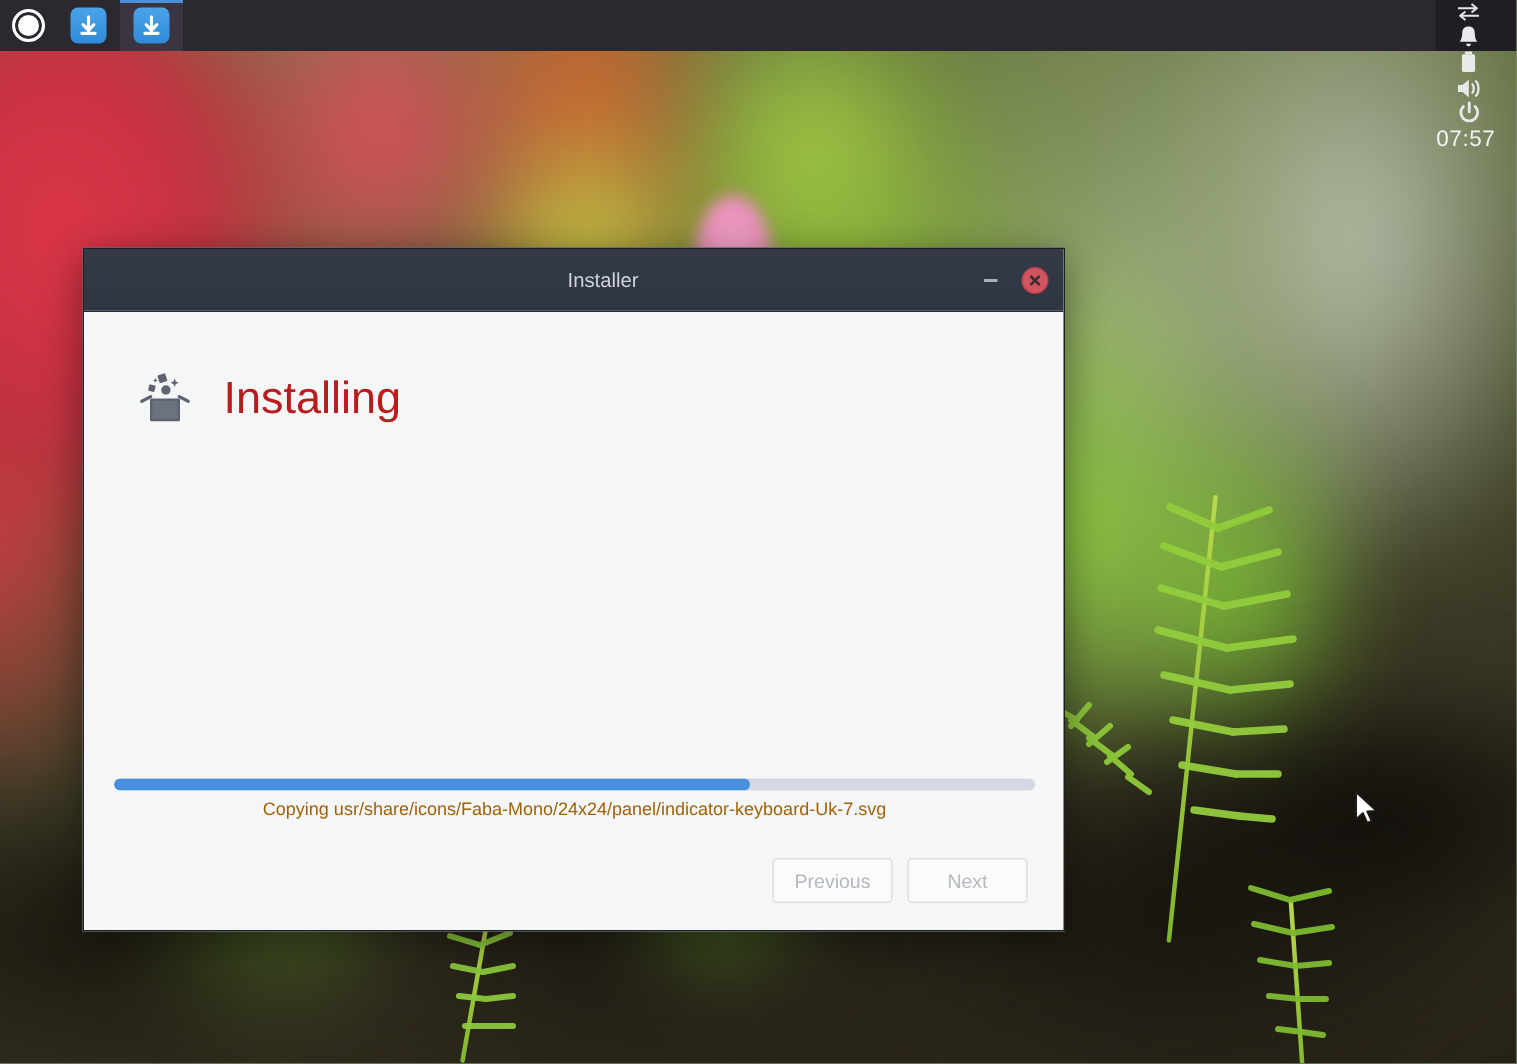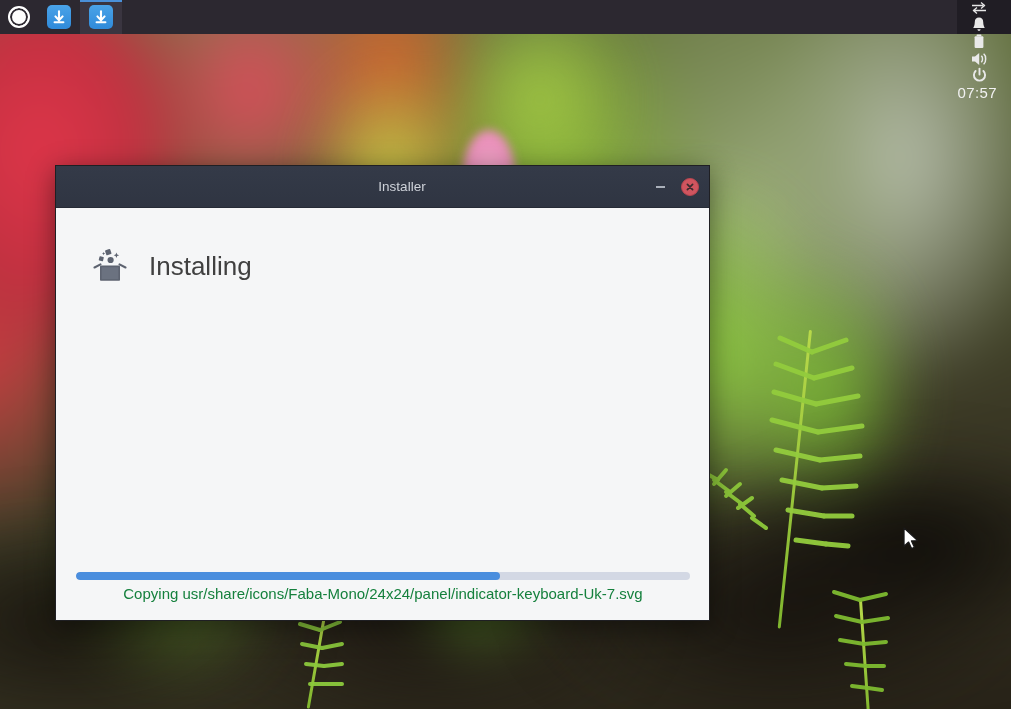--- a/index.html
+++ b/index.html
@@ -213,22 +213,22 @@
     position: relative;
     padding: 38px 34px 0 34px;
   }
   .page-head {
     display: flex;
     align-items: center;
     gap: 19px;
   }
   .head-icon { width: 40px; height: 40px; flex: 0 0 auto; }
   .head-title {
-    font-size: 26px;
-    color: #404040;
+    font-size: 30px;
+    color: #b91c1c;
     font-weight: normal;
   }
 
   .dlg-footer {
     flex: 0 0 auto;
     padding: 0 22px 18px 20px;
   }
   .progress-wrap { padding: 0 0 0 0; }
   .progress-track {
     position: relative;
@@ -244,22 +244,22 @@
     position: absolute;
     left: 0; top: 0;
     height: 100%;
     background: #4a8ede;
     border-radius: 4px;
   }
   .progress-label {
     margin-top: 5px;
     width: 614px;
     text-align: center;
-    font-size: 15px;
-    color: #15803d;
+    font-size: 12px;
+    color: #a16207;
     white-space: nowrap;
     overflow: hidden;
     text-overflow: ellipsis;
   }
   .btn-row {
     margin-top: 26px;
     display: flex;
     justify-content: flex-end;
     gap: 10px;
     padding-right: 2px;
@@ -471,20 +471,24 @@
     </div>
 
     <div class="dlg-footer">
       <div class="progress-wrap">
         <div class="progress-track" style="background: rgb(211, 216, 228);">
           <div class="progress-fill" id="pfill" style="width: 69%; background: rgb(74, 142, 222);"></div>
         </div>
         <div class="progress-label">Copying usr/share/icons/Faba-Mono/24x24/panel/indicator-keyboard-Uk-7.svg</div>
       </div>
 
+      <div class="btn-row">
+        <button class="nav-btn" disabled="">Previous</button>
+        <button class="nav-btn" disabled="">Next</button>
+      </div>
     </div>
   </div>
 
   <svg id="cursor" width="20" height="28" viewBox="0 0 20 28" style="left: 901px; top: 526px;">
     <path d="M3 2 L3 20.2 L7.6 16.1 L10.5 22.6 L13.4 21.3 L10.5 14.9 L16.6 14.6 Z" fill="#ffffff" stroke="#1a1a1a" stroke-width="1.3" stroke-linejoin="round"></path>
   </svg>
 
 </div>
 
 </body></html>

